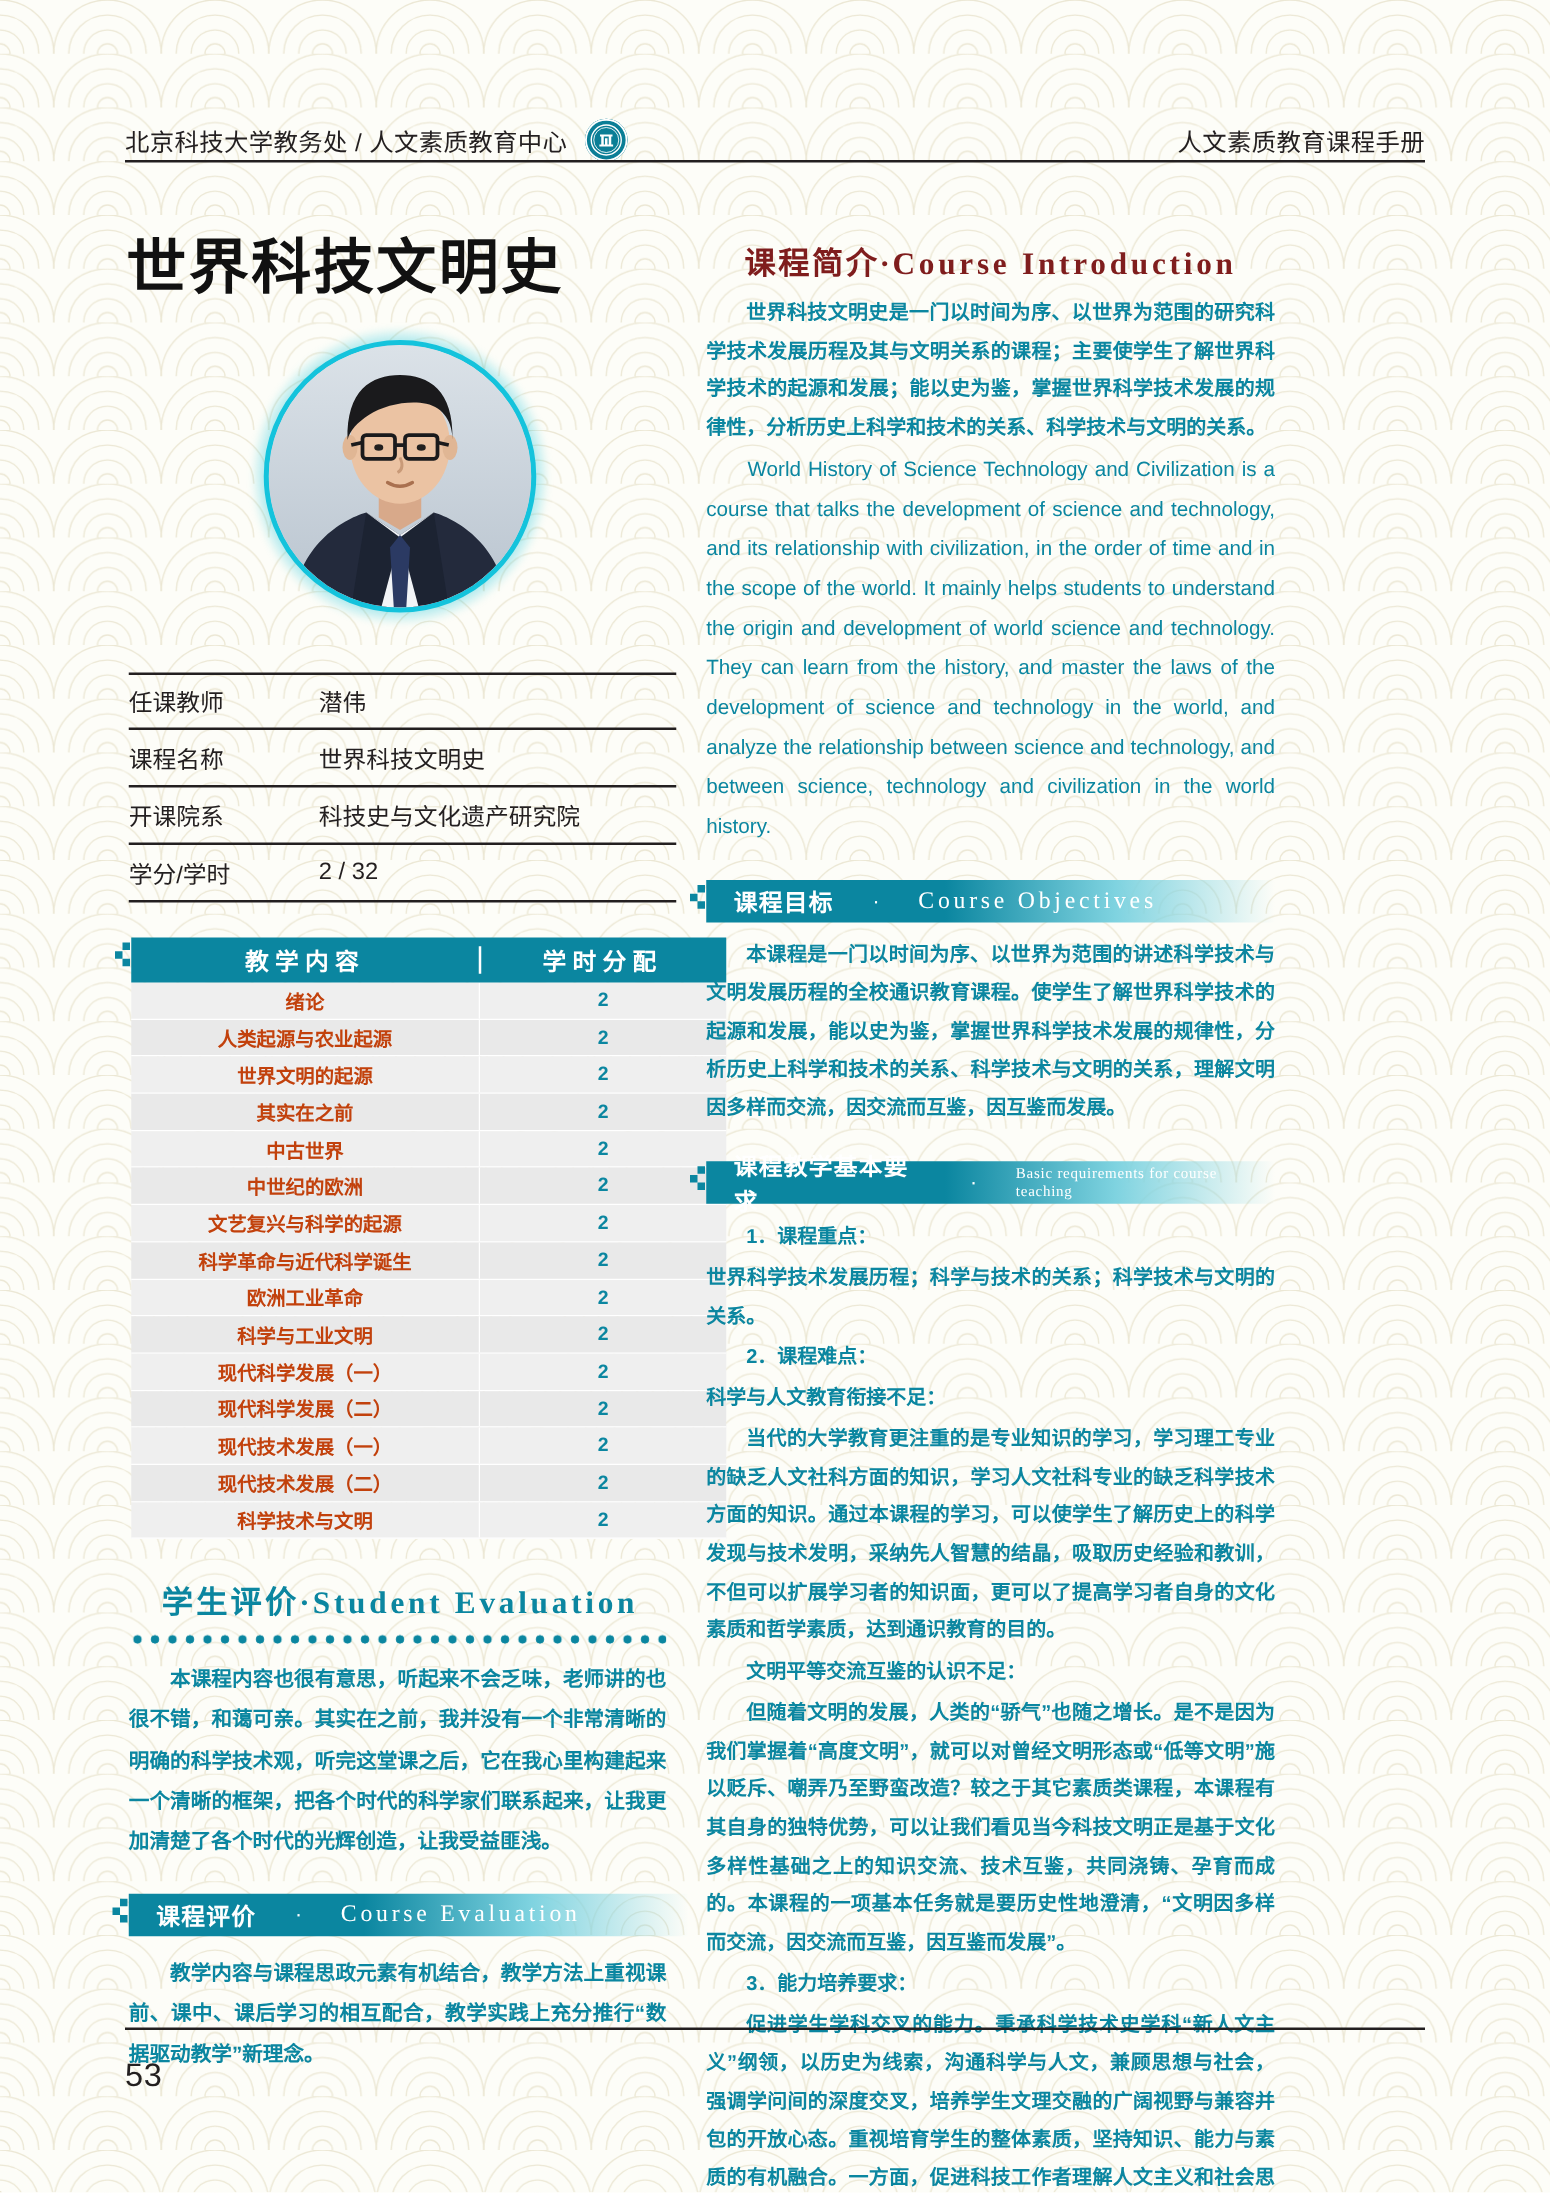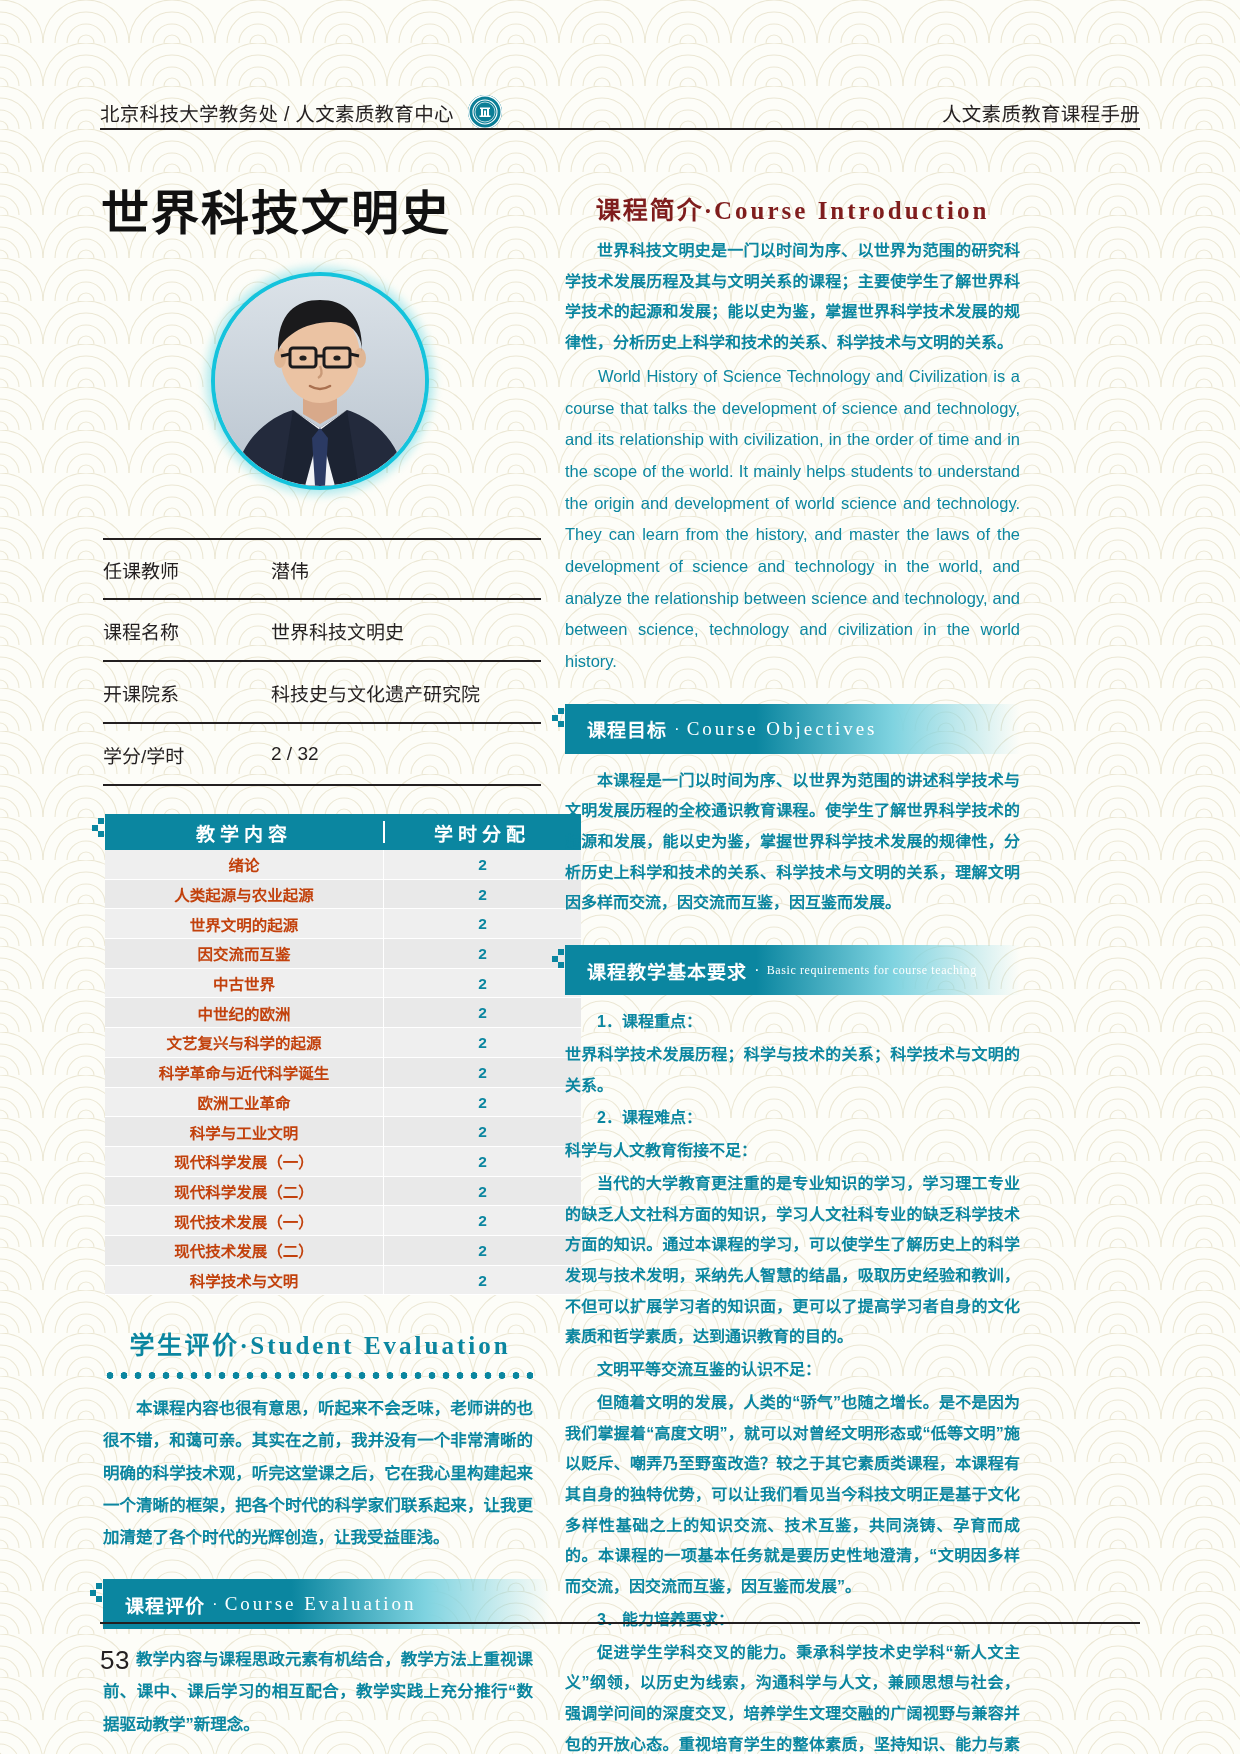--- a/index.html
+++ b/index.html
@@ -82,21 +82,21 @@
   .portrait-ring{
     position:absolute; inset:0; border-radius:50%;
     border:4px solid #14c3dc; overflow:hidden; background:#cfd8e2;
   }
   .portrait-ring svg{ display:block; width:100%; height:100%; }
 
   
   .info{ margin:48px 0 0 8px; width:438px; }
   .info-row{
     display:flex; align-items:center;
-    height:62px; border-bottom:2px solid #231f20;gap:16px;
+    height:46px; border-bottom:2px solid #231f20;
   }
   .info-row:first-child{ border-top:2px solid #231f20; }
   .info-k{ width:152px; font-size:19px; color:#231f20; }
   .info-v{ font-size:19px; color:#231f20; }
 
   
   .ctbl{ margin:28px 0 0 10px; width:476px; position:relative; }
   .ctbl-head{
     height:36px; background:#0b86a0; color:#fff;
     display:flex; align-items:center; position:relative;
@@ -142,23 +142,23 @@
     background-size:14px 9px; background-repeat:repeat-x;
   }
   .stu-body{
     margin:12px 0 0 8px; width:430px;
     font-size:16.5px; line-height:1.95; color:#0b86a0; font-weight:bold;
     text-align:justify; text-indent:2em;
   }
 
   
   .banner{
-    position:relative; height:50px; display:flex; align-items:center;
+    position:relative; height:34px; display:flex; align-items:center;
     background:linear-gradient(to right,#0b86a0 0%, #0b86a0 42%, #7fd3e0 72%, rgba(220,245,248,0) 100%);
-    padding-left:22px; color:#ffffff; margin-top:26px;
+    padding-left:22px; color:#ffffff; margin-top:26px;gap:24px;
   }
   .banner .bn-cn{
     font-size:19px; font-weight:bold; letter-spacing:1px;
   }
   .banner .bn-sep{ font-size:17px; margin:0 7px; }
   .banner .bn-en{
     font-family:"Liberation Serif","DejaVu Serif",serif;
     font-size:19px; letter-spacing:3px;
   }
   .banner .bn-en.small{ font-size:12px; letter-spacing:.6px; }
@@ -323,21 +323,21 @@
             </div>
             <div class="ctbl-row even">
               <div class="c1">人类起源与农业起源</div>
               <div class="c2">2</div>
             </div>
             <div class="ctbl-row odd">
               <div class="c1">世界文明的起源</div>
               <div class="c2">2</div>
             </div>
             <div class="ctbl-row even">
-              <div class="c1">因交流而互鉴</div>
+              <div class="c1">其实在之前</div>
               <div class="c2">2</div>
             </div>
             <div class="ctbl-row odd">
               <div class="c1">中古世界</div>
               <div class="c2">2</div>
             </div>
             <div class="ctbl-row even">
               <div class="c1">中世纪的欧洲</div>
               <div class="c2">2</div>
             </div>

